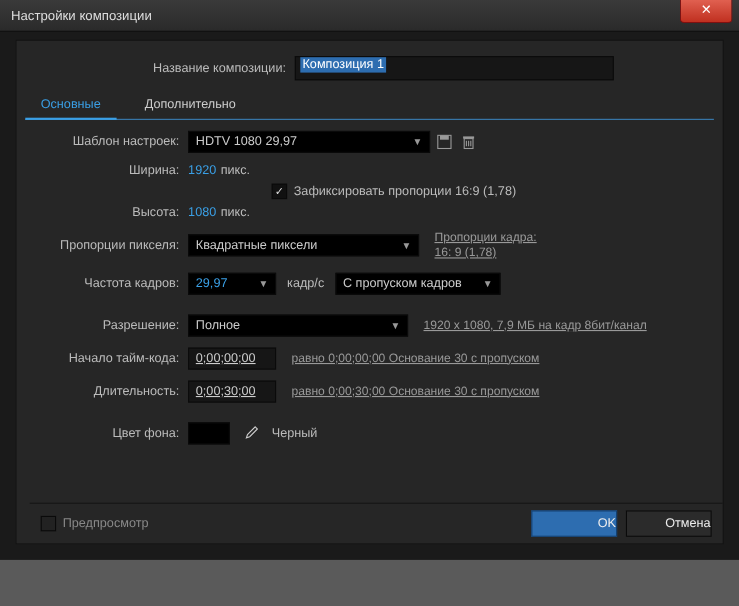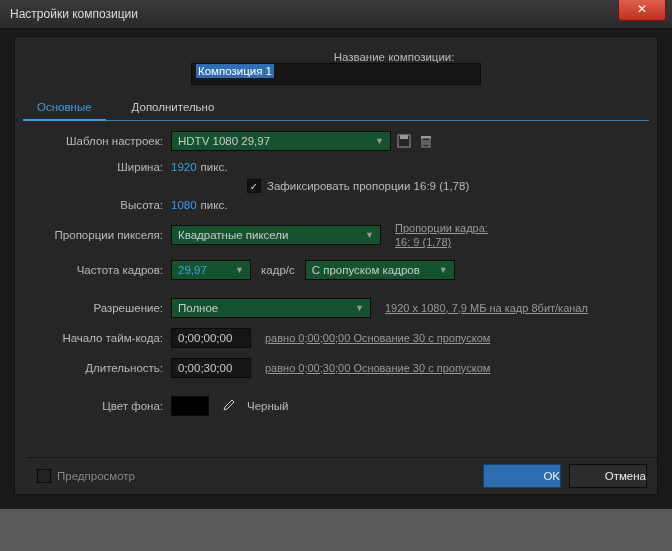--- a/index.html
+++ b/index.html
@@ -58,21 +58,20 @@
   color: #bbb;
 }
 .label-col {
   width: 140px;
   text-align: right;
   padding-right: 8px;
   color: #bbb;
 }
 .name-row {
   margin: 14px 0 10px 0;
-  flex-direction: column;
 }
 .name-input {
   width: 280px;
   height: 18px;
   background: #161616;
   border: 1px solid #0a0a0a;
   color: #fff;
   font-size: 11.5px;
   padding: 1px 4px;
   box-sizing: content-box;
@@ -96,21 +95,21 @@
 }
 .tab.active {
   color: #3a9fe5;
   border-bottom: 2px solid #3a9fe5;
   margin-bottom: -1px;
 }
 .panel {
   padding: 10px 8px 0 8px;
 }
 .select {
-  background: #14532d;
+  background: #000000;
   border: 1px solid #0a0a0a;
   color: #ccc;
   height: 20px;
   font-size: 11.5px;
   padding: 0 6px;
   display: inline-flex;
   align-items: center;
   justify-content: space-between;
   cursor: pointer;
   box-sizing: border-box;
@@ -123,20 +122,21 @@
 .inputbox {
   background: #161616;
   border: 1px solid #0a0a0a;
   color: #ccc;
   height: 20px;
   font-size: 11.5px;
   padding: 0 6px;
   display: inline-flex;
   align-items: center;
   box-sizing: border-box;
+  text-decoration: underline;
 }
 .linkval {
   color: #3a9fe5;
   cursor: pointer;
 }
 .icon-btn {
   width: 18px;
   height: 18px;
   display: inline-flex;
   align-items: center;

